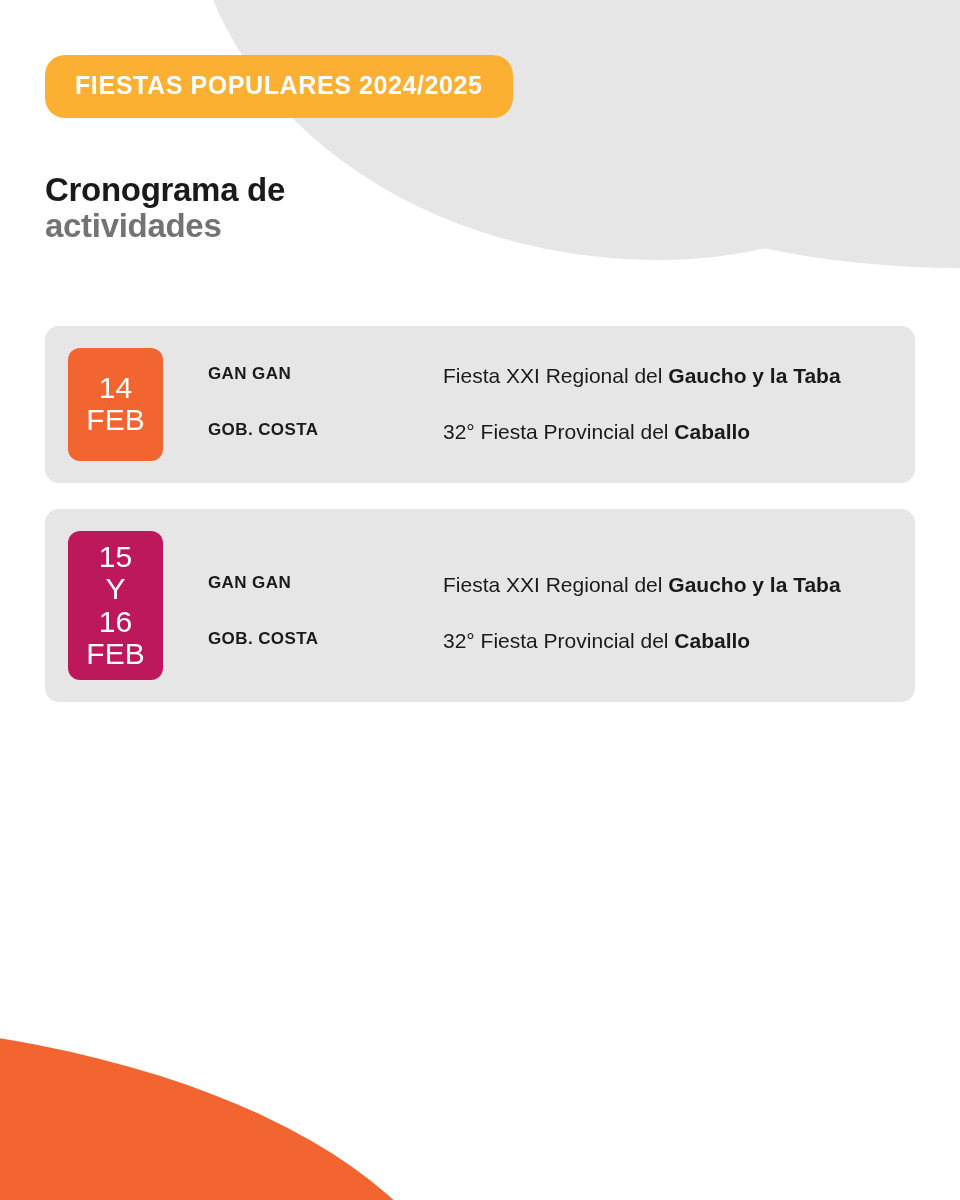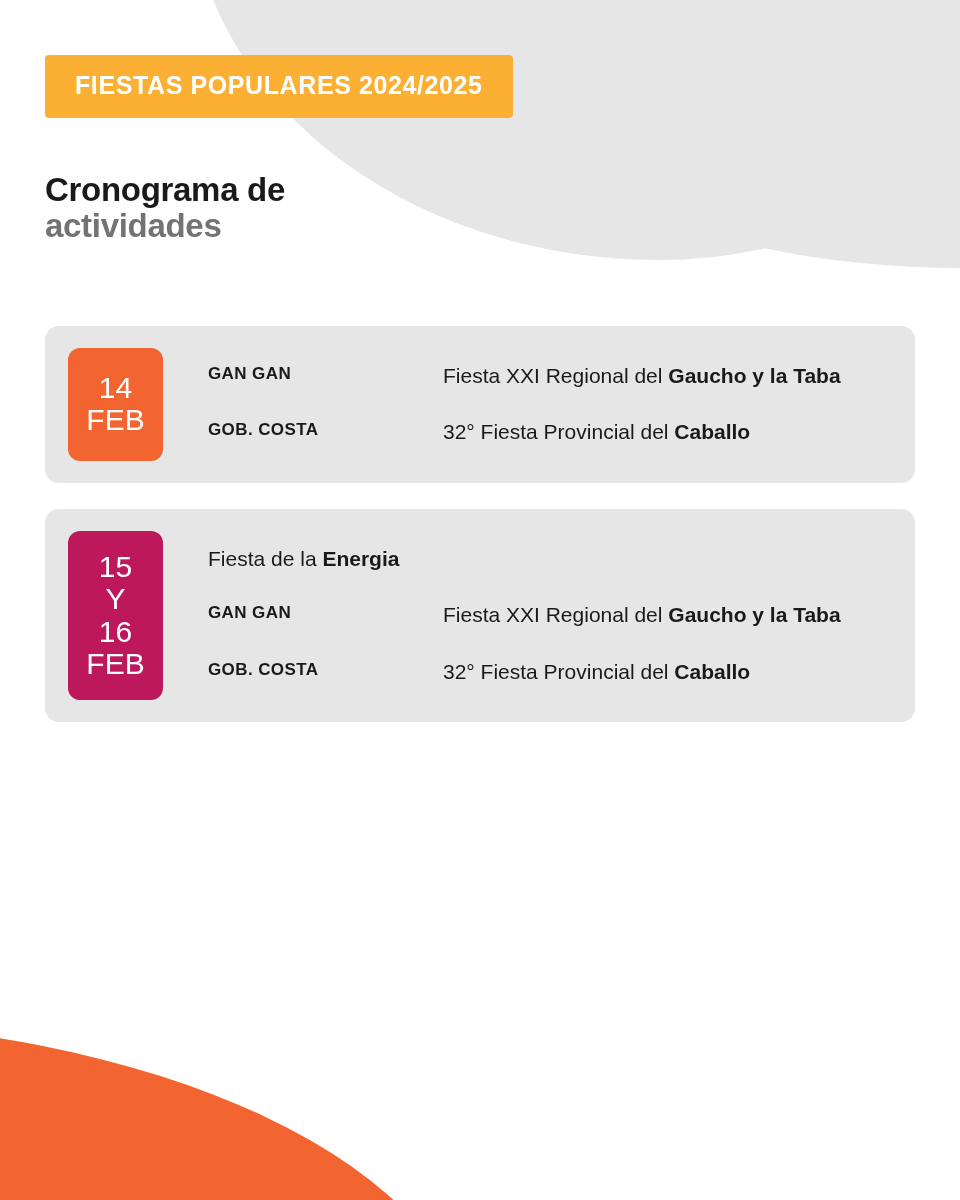--- a/index.html
+++ b/index.html
@@ -56,21 +56,21 @@
   .pill {
     position: absolute;
     left: 45px;
     top: 55px;
     background: #fbb034;
     color: #ffffff;
     font-size: 25px;
     font-weight: bold;
     letter-spacing: 0.6px;
     padding: 18px 30px 20px 30px;
-    border-radius: 4px;
+    border-radius: 20px;
     line-height: 1;
   }
 
   
   .title-block {
     position: absolute;
     left: 45px;
     top: 172px;
     line-height: 1.08;
   }
@@ -186,21 +186,20 @@
         </div>
         <div class="card">
           <div class="date-chip" style="background: #be185d;">
             <div>15</div>
             <div>Y</div>
             <div>16</div>
             <div>FEB</div>
           </div>
           <div class="rows">
             <div class="row">
-              <div class="row-event"><span>Fiesta de la </span><b>Energia</b></div>
             </div>
             <div class="row">
               <div class="row-place">GAN GAN</div>
               <div class="row-event"><span>Fiesta XXI Regional del </span><b>Gaucho y la Taba</b></div>
             </div>
             <div class="row">
               <div class="row-place">GOB. COSTA</div>
               <div class="row-event"><span>32°  Fiesta Provincial del </span><b>Caballo</b></div>
             </div>
           </div>

